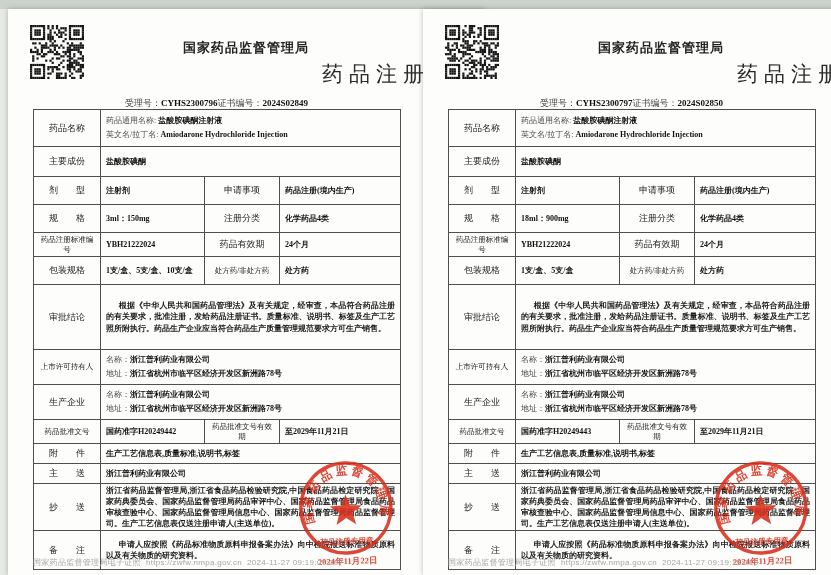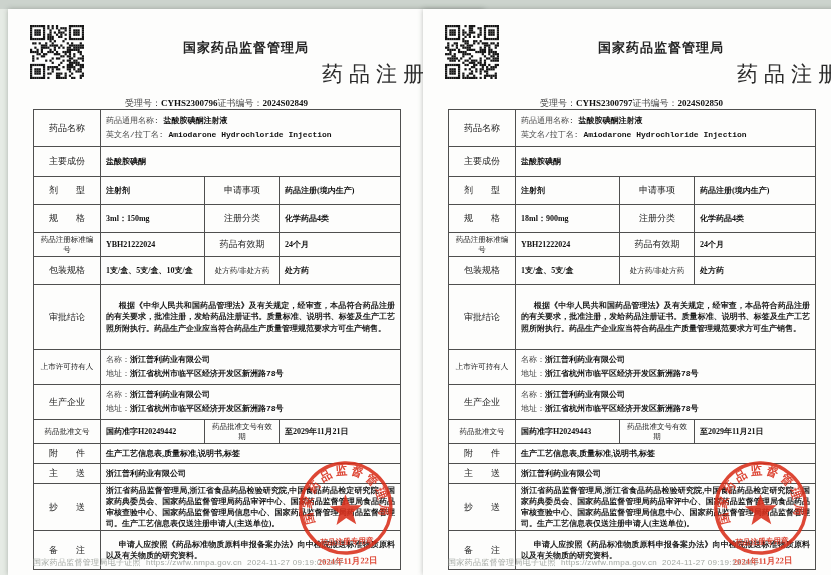--- a/index.html
+++ b/index.html
@@ -34,21 +34,21 @@
     position:absolute;top:100px;left:25px;border-collapse:collapse;table-layout:fixed;
     width:367px;font-size:8px;color:#222;
   }
   table.cert td{border:1px solid #4f4f4f;padding:1px 5px;vertical-align:middle;overflow:hidden;}
   td.lbl{text-align:center;font-weight:400;font-size:9px;color:#1c1c1c;padding:1px 2px;}
   td.lbl.long{font-size:7.5px;letter-spacing:0;}
   .v{font-weight:700;color:#111;}
   .k{font-weight:400;color:#454545;}
   .para{font-weight:700;line-height:1.38;text-align:justify;color:#191919;}
   .indent{text-indent:1.6em;}
-  .two-line div{line-height:1.7;font-family:Liberation Mono, monospace;}
+  .two-line div{line-height:1.7;}
   .stamp{position:absolute;left:282px;top:443px;width:112px;height:122px;opacity:.88;transform:rotate(-2deg);}
   .page-footer{
     position:absolute;left:25px;bottom:7px;font-size:8px;color:#a3a8a2;
     font-family:"Liberation Sans", sans-serif;white-space:pre;letter-spacing:.3px;
   }
   .r-h34 td{height:34px;} .r-h27 td{height:27px;} .r-h25 td{height:25px;}
   .r-h21 td{height:21px;} .r-h62 td{height:62px;} .r-h32 td{height:32px;}
   .r-h17 td{height:17px;} .r-h42 td{height:42px;margin-top:34px;} .r-h36 td{height:36px;}
 </style>
 </head>

